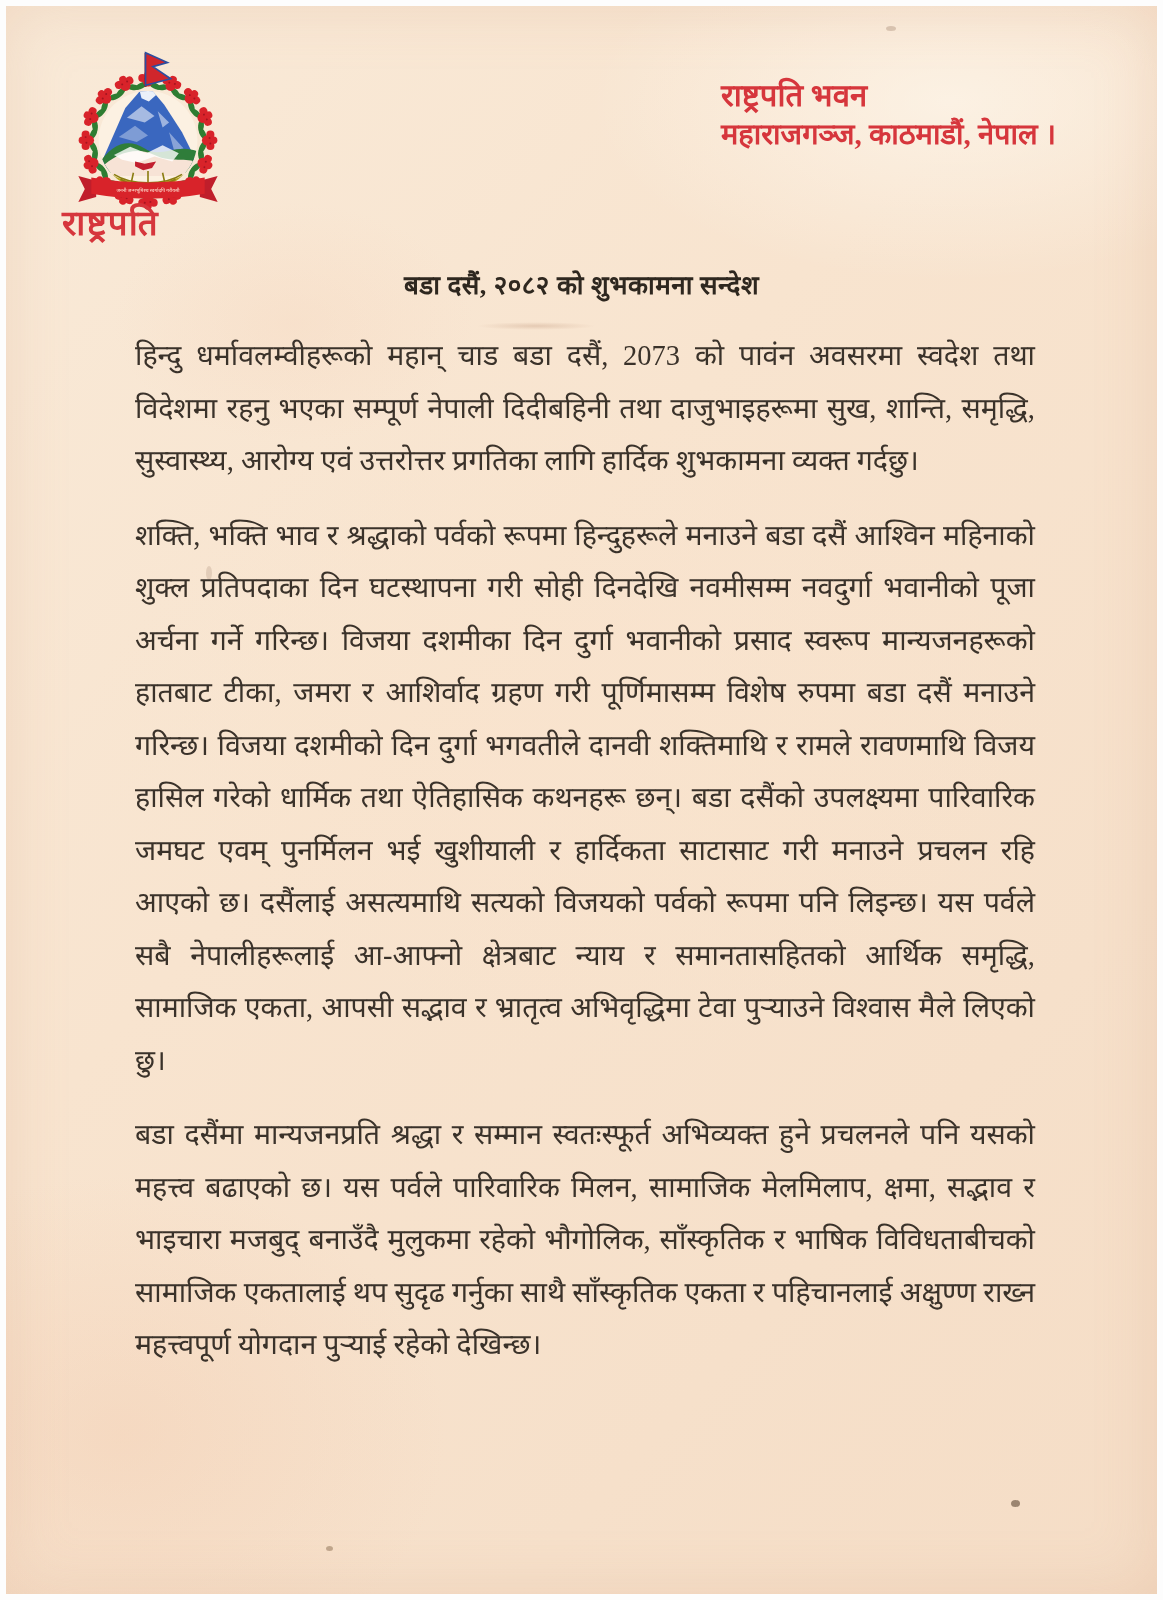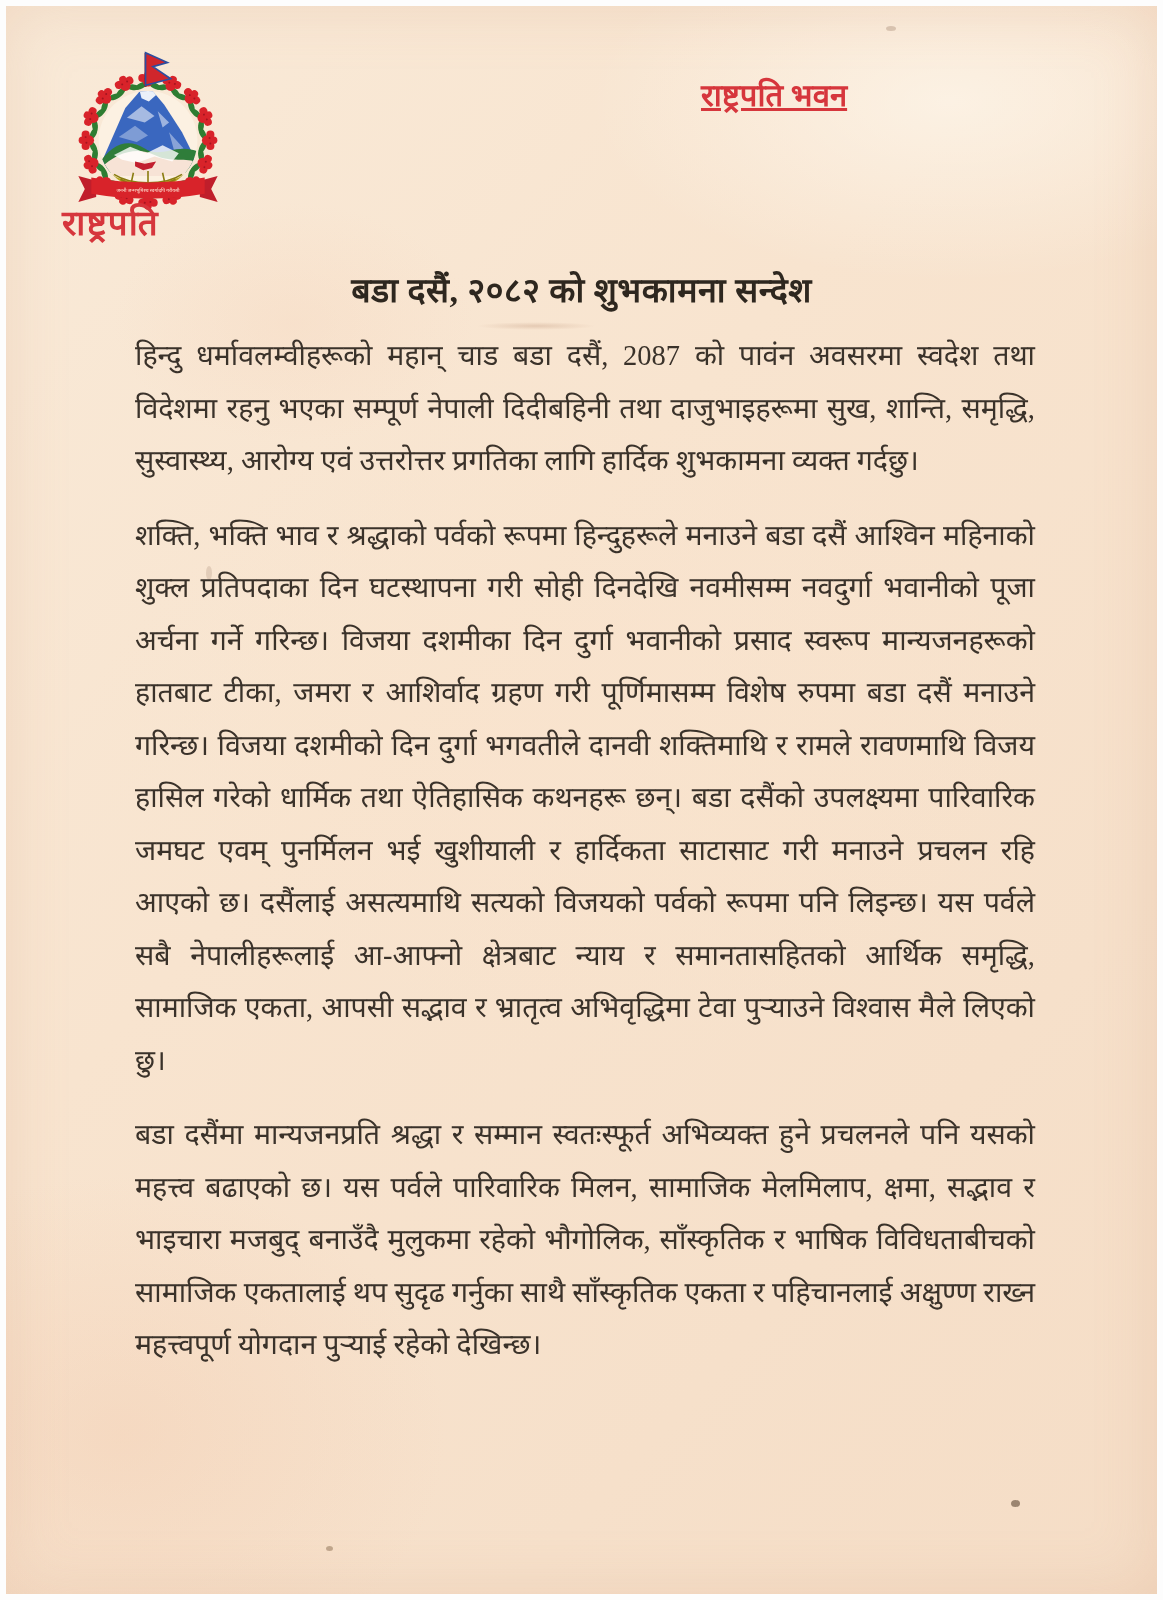--- a/index.html
+++ b/index.html
@@ -22,28 +22,28 @@
   .crease{
     position:absolute;left:470px;top:316px;width:120px;height:8px;border-radius:50%;
     background:radial-gradient(ellipse at center, rgba(170,120,90,.25), transparent 70%);
   }
   .emblem{position:absolute;left:58px;top:48px;width:180px;height:162px;}
   .president-label{
     position:absolute;left:62px;top:198px;
     font-size:35px;font-weight:bold;letter-spacing:1px;
   }
   .address{
-    position:absolute;left:701px;top:76px;
-    font-weight:bold;line-height:39px;text-decoration:underline;
+    position:absolute;left:721px;top:76px;
+    font-weight:bold;line-height:39px;
   }
   .address .l1{font-size:31px;}
   .address .l2{font-size:29px;}
   .doc-title{
     position:absolute;left:0;right:0;top:266px;text-align:center;
-    font-size:34px;font-weight:bold;color:#2e271f;letter-spacing:.5px;
+    font-size:26px;font-weight:bold;color:#2e271f;letter-spacing:.5px;
   }
   .body-text{
     position:absolute;left:135px;right:128px;top:330px;
     font-size:28.5px;line-height:52.5px;color:#3a322a;
     text-align:justify;
   }
   .body-text p{margin:0 0 22px 0;}
 </style>
 </head>
 <body>
@@ -132,21 +132,22 @@
       <path d="M30,160 Q100,172 170,160 L170,180 Q100,192 30,180 Z" fill="#d8232a"></path>
       <text x="100" y="178" text-anchor="middle" font-size="6" fill="#ffe9d9">जननी जन्मभूमिश्च स्वर्गादपि गरीयसी</text>
     </g>
   </svg>
 </div>
 
 <div class="president-label" style="color:#d6363c">राष्ट्रपति</div>
 
 <div class="address" style="color:#d6363c">
   <div class="l1">राष्ट्रपति भवन</div>
+  <div class="l2">महाराजगञ्ज, काठमाडौं, नेपाल ।</div>
 </div>
 
 <div class="doc-title">बडा दसैं, २०८२ को शुभकामना सन्देश</div>
 
 <div class="body-text">
-  <p>हिन्दु धर्मावलम्वीहरूको महान् चाड बडा दसैं, 2087 को पावंन अवसरमा स्वदेश तथा विदेशमा रहनु भएका सम्पूर्ण नेपाली दिदीबहिनी तथा दाजुभाइहरूमा सुख, शान्ति, समृद्धि, सुस्वास्थ्य, आरोग्य एवं उत्तरोत्तर प्रगतिका लागि हार्दिक शुभकामना व्यक्त गर्दछु।</p>
+  <p>हिन्दु धर्मावलम्वीहरूको महान् चाड बडा दसैं, 2073 को पावंन अवसरमा स्वदेश तथा विदेशमा रहनु भएका सम्पूर्ण नेपाली दिदीबहिनी तथा दाजुभाइहरूमा सुख, शान्ति, समृद्धि, सुस्वास्थ्य, आरोग्य एवं उत्तरोत्तर प्रगतिका लागि हार्दिक शुभकामना व्यक्त गर्दछु।</p>
   <p>शक्ति, भक्ति भाव र श्रद्धाको पर्वको रूपमा हिन्दुहरूले मनाउने बडा दसैं आश्विन महिनाको शुक्ल प्रतिपदाका दिन घटस्थापना गरी सोही दिनदेखि नवमीसम्म नवदुर्गा भवानीको पूजा अर्चना गर्ने गरिन्छ।  विजया दशमीका दिन दुर्गा भवानीको प्रसाद स्वरूप मान्यजनहरूको हातबाट टीका, जमरा र आशिर्वाद ग्रहण गरी पूर्णिमासम्म विशेष रुपमा बडा दसैं मनाउने गरिन्छ।  विजया दशमीको दिन दुर्गा भगवतीले दानवी शक्तिमाथि र रामले रावणमाथि विजय हासिल गरेको धार्मिक तथा ऐतिहासिक कथनहरू छन्।  बडा दसैंको उपलक्ष्यमा पारिवारिक जमघट एवम् पुनर्मिलन भई खुशीयाली र हार्दिकता साटासाट गरी मनाउने प्रचलन रहि आएको छ।  दसैंलाई असत्यमाथि सत्यको विजयको पर्वको रूपमा पनि लिइन्छ।  यस पर्वले सबै नेपालीहरूलाई आ-आफ्नो क्षेत्रबाट न्याय र समानतासहितको आर्थिक समृद्धि, सामाजिक एकता, आपसी सद्भाव र भ्रातृत्व अभिवृद्धिमा टेवा पुऱ्याउने विश्वास मैले लिएको छु।</p>
   <p>बडा दसैंमा मान्यजनप्रति श्रद्धा र सम्मान स्वतःस्फूर्त अभिव्यक्त हुने प्रचलनले पनि यसको महत्त्व बढाएको छ।  यस पर्वले पारिवारिक मिलन, सामाजिक मेलमिलाप, क्षमा, सद्भाव र भाइचारा मजबुद् बनाउँदै मुलुकमा रहेको भौगोलिक, साँस्कृतिक र भाषिक विविधताबीचको सामाजिक एकतालाई थप सुदृढ गर्नुका साथै साँस्कृतिक एकता र पहिचानलाई अक्षुण्ण राख्न महत्त्वपूर्ण योगदान पुऱ्याई रहेको देखिन्छ।</p>
 </div>
 
 </body></html>

